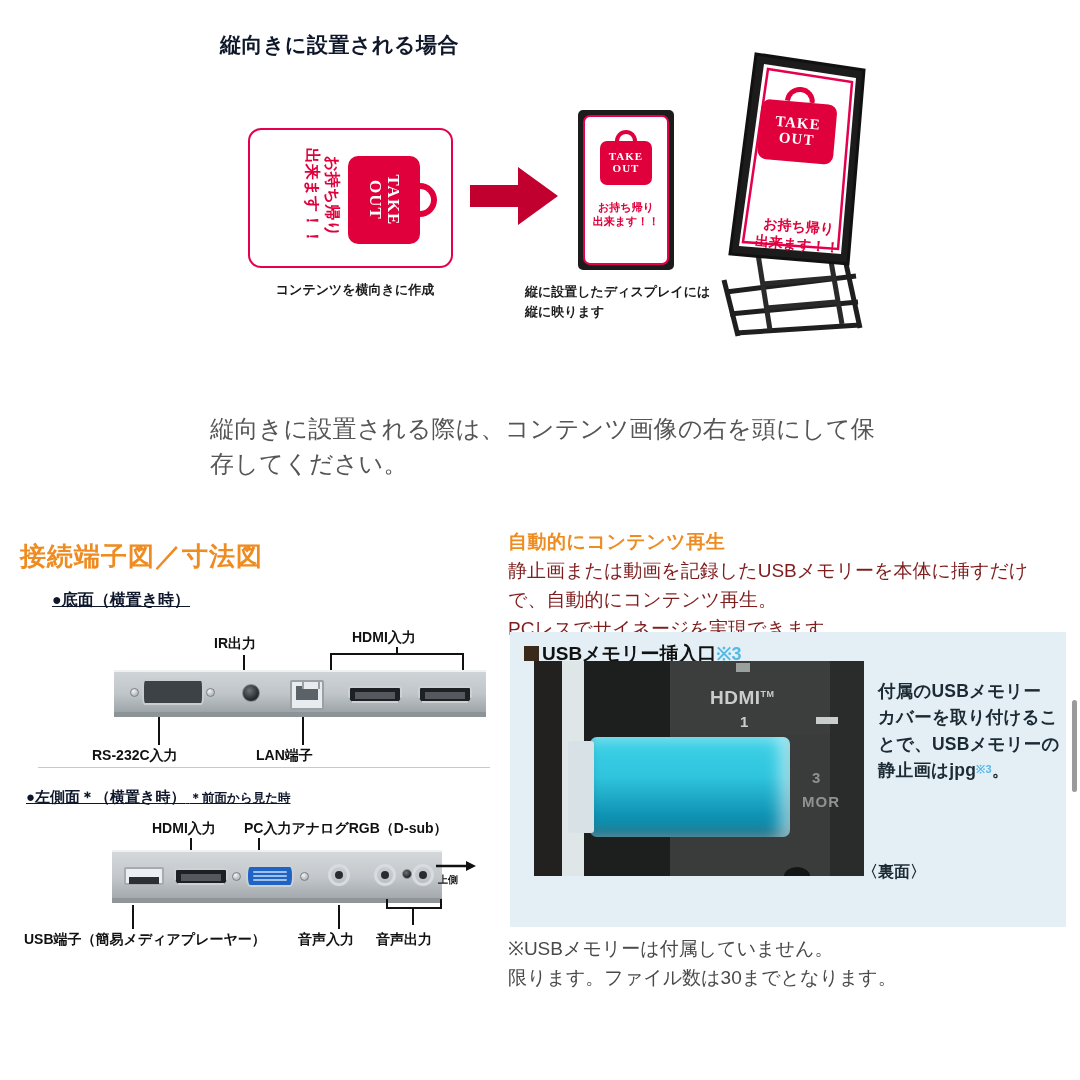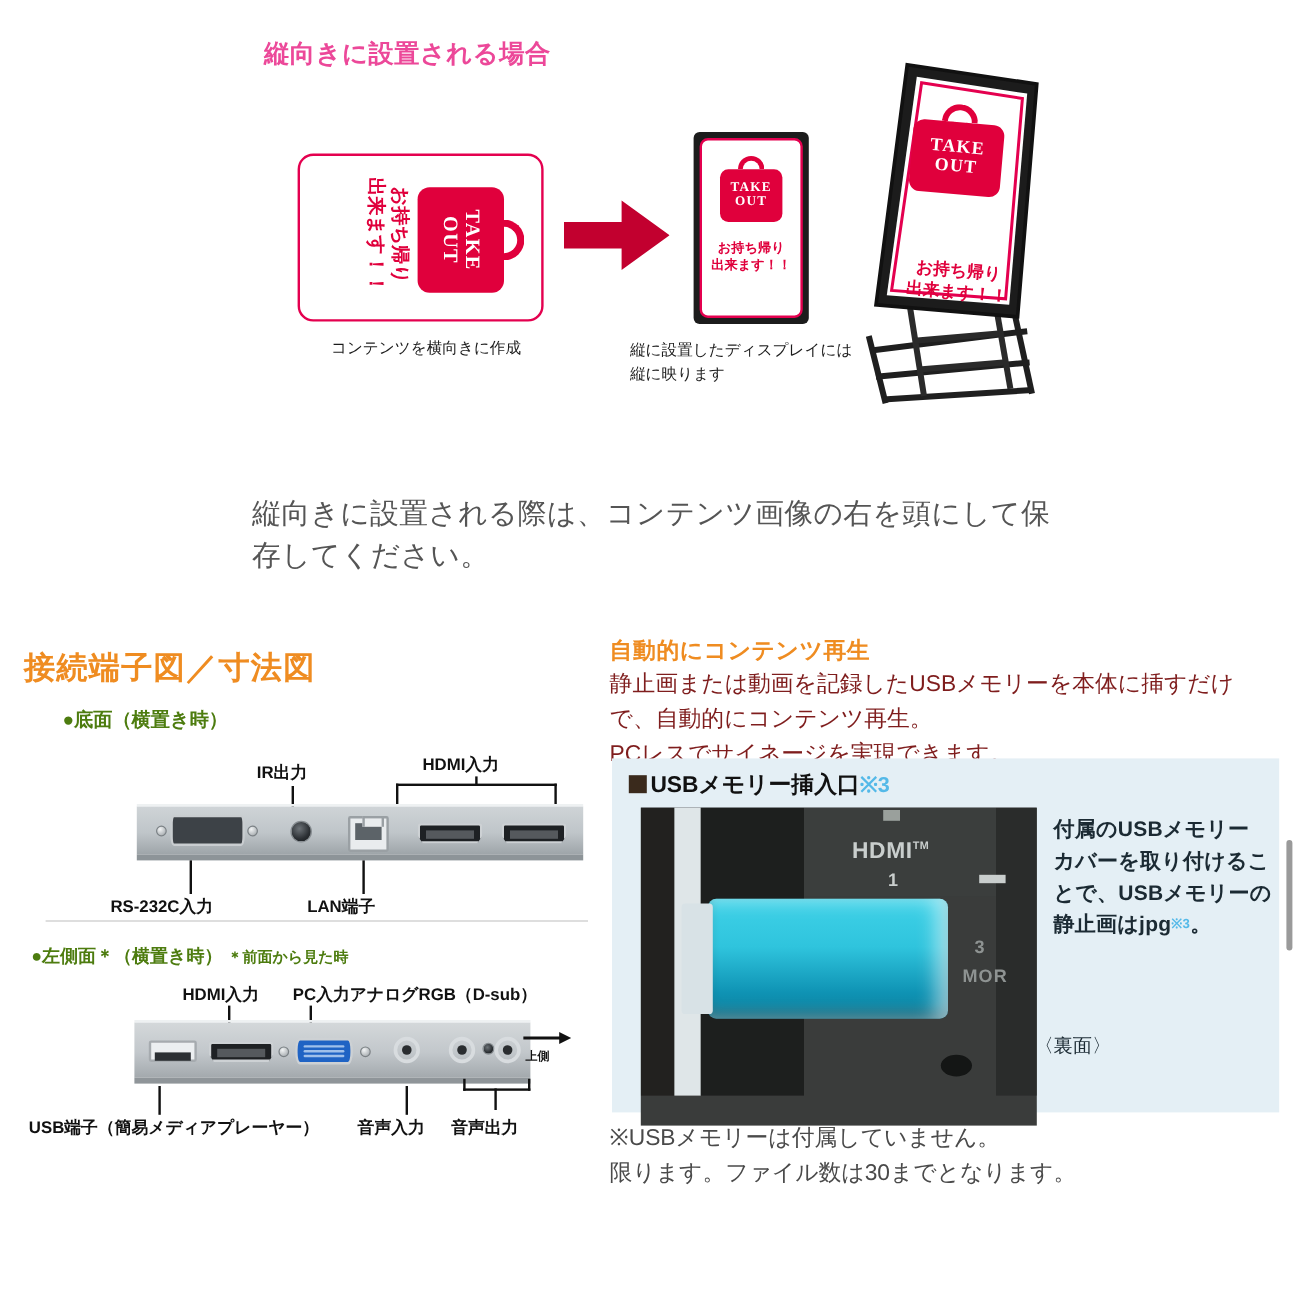--- a/index.html
+++ b/index.html
@@ -11,21 +11,21 @@
     color:#3a3a3a;
     position:relative;
     overflow:hidden;
   }
 
   
   #sec-vertical { position:absolute; left:0; top:0; width:1080px; height:470px; }
 
   #vertical-title {
     position:absolute; left:220px; top:14px;
-    font-size:21px; font-weight:bold; color:#ec4899;
+    font-size:21px; font-weight:bold; color:#0f172a;
     letter-spacing:.5px;
   }
 
   
   #landscape-card {
     position:absolute; left:248px; top:128px;
     width:205px; height:140px;
     background:#fff; border:2.5px solid #e4004f; border-radius:13px;
   }
   #landscape-inner { position:absolute; inset:0; overflow:hidden; border-radius:11px; }
@@ -69,39 +69,39 @@
     width:100%; height:100%; background:#fff;
     border:2px solid #e4004f; border-radius:7px;
     position:relative; overflow:hidden;
   }
 
   
   #stand { position:absolute; left:700px; top:40px; width:200px; height:300px; }
 
   .cap {
     position:absolute; text-align:center;
-    font-size:13px; font-weight:normal; color:#1b1b1b; line-height:1.55;
+    font-size:13px; font-weight:bold; color:#1b1b1b; line-height:1.55;
   }
   #cap-landscape { left:230px; top:280px; width:250px; }
   #cap-vertical  { left:525px; top:282px; width:225px; text-align:left; }
 
   #vertical-note {
     position:absolute; left:210px; top:388px; width:680px;
     font-size:24px; line-height:1.45; color:#555; letter-spacing:.3px;
   }
 
   
   #left-col { position:absolute; left:0; top:495px; width:500px; height:560px; }
 
   #terminals-heading {
     position:absolute; left:20px; top:18px;
     font-size:26px; font-weight:bold; color:#ef8c21; letter-spacing:1px;
   }
   .sub-head {
-    position:absolute; font-size:16px; font-weight:bold; color:#4d7c0f;
+    position:absolute; font-size:16px; font-weight:bold; color:#0f172a;text-decoration:underline;
   }
   #sub-bottom { left:52px; top:95px; }
   #sub-side   { left:26px; top:293px; font-size:15px; }
   #sub-side .small { font-size:12.5px; font-weight:bold;margin-top:32px; }
 
   .divider { position:absolute; left:38px; width:452px; height:1px; background:#c9c9c9; }
   #divider-1 { top:272px; }
 
   .lbl { position:absolute; font-size:14px; font-weight:bold; color:#111; white-space:nowrap; }
   .lead { position:absolute; background:#111; }
@@ -207,21 +207,21 @@
     position:absolute; left:14px; top:9px;
     font-size:19px; font-weight:bold; color:#111;
   }
   #usb-box-title .sq {
     display:inline-block; width:15px; height:15px; background:#3a2a1c; margin-right:3px;
     vertical-align:-1px;
   }
   #usb-box-title .note { color:#54b9e8; font-size:18px; }
 
   #usb-photo {
-    position:absolute; left:24px; top:41px; width:330px; height:265px;
+    position:absolute; left:24px; top:29px; width:330px; height:215px;
     background:#3a3c3b; overflow:hidden;
   }
   .ph-dark { position:absolute; background:#2f3231; }
   #usb-stick {
     position:absolute; left:56px; top:76px; width:200px; height:100px;
     border-radius:7px;
     background:linear-gradient(180deg,#3fd2e8 0%,#2fc4dd 40%,#0f93b4 78%,#0b7f9c 100%);
     box-shadow:inset -10px 0 16px rgba(255,255,255,.55), inset 0 -6px 10px rgba(0,0,0,.3);
   }
   #usb-stick::after{
@@ -238,21 +238,21 @@
   #mor-txt { position:absolute; left:268px; top:132px; color:#8e9392; font-size:15px; font-weight:bold; letter-spacing:1px; }
 
   #usb-sidetext {
     position:absolute; left:368px; top:46px; width:190px;
     font-size:17.5px; font-weight:bold; line-height:1.5; color:#1b2a33; letter-spacing:.2px;
   }
   #usb-sidetext .note { color:#54b9e8; font-size:11px; vertical-align:3px; }
 
   #back-label {
     position:absolute; left:352px; top:230px;
-    font-size:16px; font-weight:normal; color:#1b2a33;
+    font-size:16px; font-weight:bold; color:#1b2a33;
   }
 
   #usb-footnotes {
     position:absolute; left:8px; top:440px; width:560px;
     font-size:19px; line-height:1.52; color:#4a4a4a;
   }
 
   
   #scrollbar {
     position:absolute; right:3px; top:700px; width:5px; height:92px;

